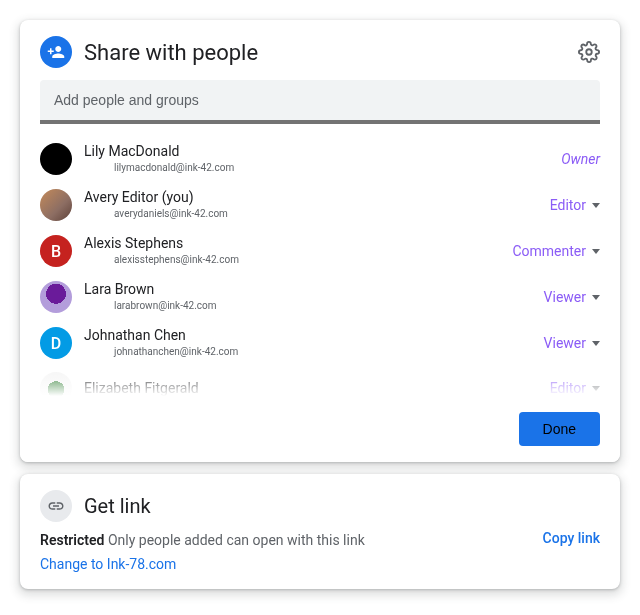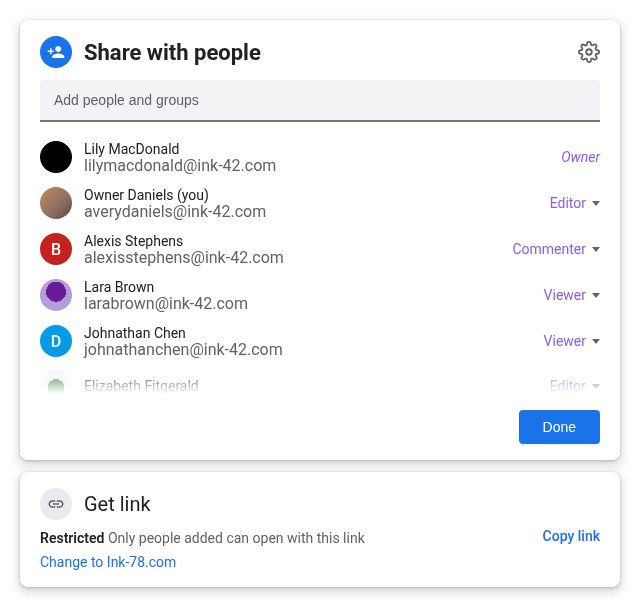--- a/index.html
+++ b/index.html
@@ -29,37 +29,37 @@
     background: #1a73e8;
     border-radius: 50%;
     display: flex;
     align-items: center;
     justify-content: center;
     margin-right: 12px;
     flex-shrink: 0;
   }
   .share-title {
     font-size: 22px;
-    font-weight: 700;
+    font-weight: 400;
     flex: 1;
     letter-spacing: 0;
   }
   .gear {
     color: #5f6368;
     cursor: pointer;
     display: flex;
   }
   .input-row {
     padding: 0 20px 4px 20px;
   }
   .add-input {
     width: 100%;
     border: none;
     background: #f1f3f4;
-    border-bottom: 2px solid #737373;
+    border-bottom: 4px solid #737373;
     padding: 12px 14px;
     font-size: 14px;
     outline: none;
     color: #202124;
     border-radius: 4px 4px 0 0;
   }
   .add-input::placeholder { color: #5f6368; }
   .people-list {
     max-height: 268px;
     overflow: hidden;
@@ -83,23 +83,24 @@
     font-size: 16px;
     font-weight: 500;
   }
   .person-text { flex: 1; min-width: 0; }
   .person-name {
     font-size: 14px;
     color: #202124;
     line-height: 18px;
   }
   .person-email {
-    font-size: 16px;
+    font-size: 10px;
     color: #5f6368;
     line-height: 16px;
+    margin-left: 30px;
   }
   .role {
     font-size: 14px;
     color: #8b5cf6;
     display: flex;
     align-items: center;
     gap: 6px;
   }
   .role.owner { font-style: italic; }
   .caret {
@@ -109,21 +110,21 @@
     border-top: 5px solid #5f6368;
   }
   .footer-bar {
     display: flex;
     justify-content: flex-end;
     padding: 16px 20px;
     background: #fff;
   }
   .done-btn {
     background: #1a73e8;
-    color: #ffffff;
+    color: #000000;
     border: none;
     border-radius: 4px;
     padding: 9px 24px;
     font-size: 14px;
     font-weight: 500;
     cursor: pointer;
   }
   
   .getlink-header {
     display: flex;
@@ -224,21 +225,21 @@
           <div class="person-name">Lily MacDonald</div>
           <div class="person-email">lilymacdonald@ink-42.com</div>
         </div>
         <div class="role owner">
           <span>Owner</span>
         </div>
       </div>
       <div class="person-row">
         <div class="avatar av-avery"></div>
         <div class="person-text">
-          <div class="person-name">Owner Daniels (you)</div>
+          <div class="person-name">Avery Editor (you)</div>
           <div class="person-email">averydaniels@ink-42.com</div>
         </div>
         <div class="role">
           <span>Editor</span>
           <span class="caret"></span>
         </div>
       </div>
       <div class="person-row">
         <div class="avatar av-alexis">B</div>
         <div class="person-text">

